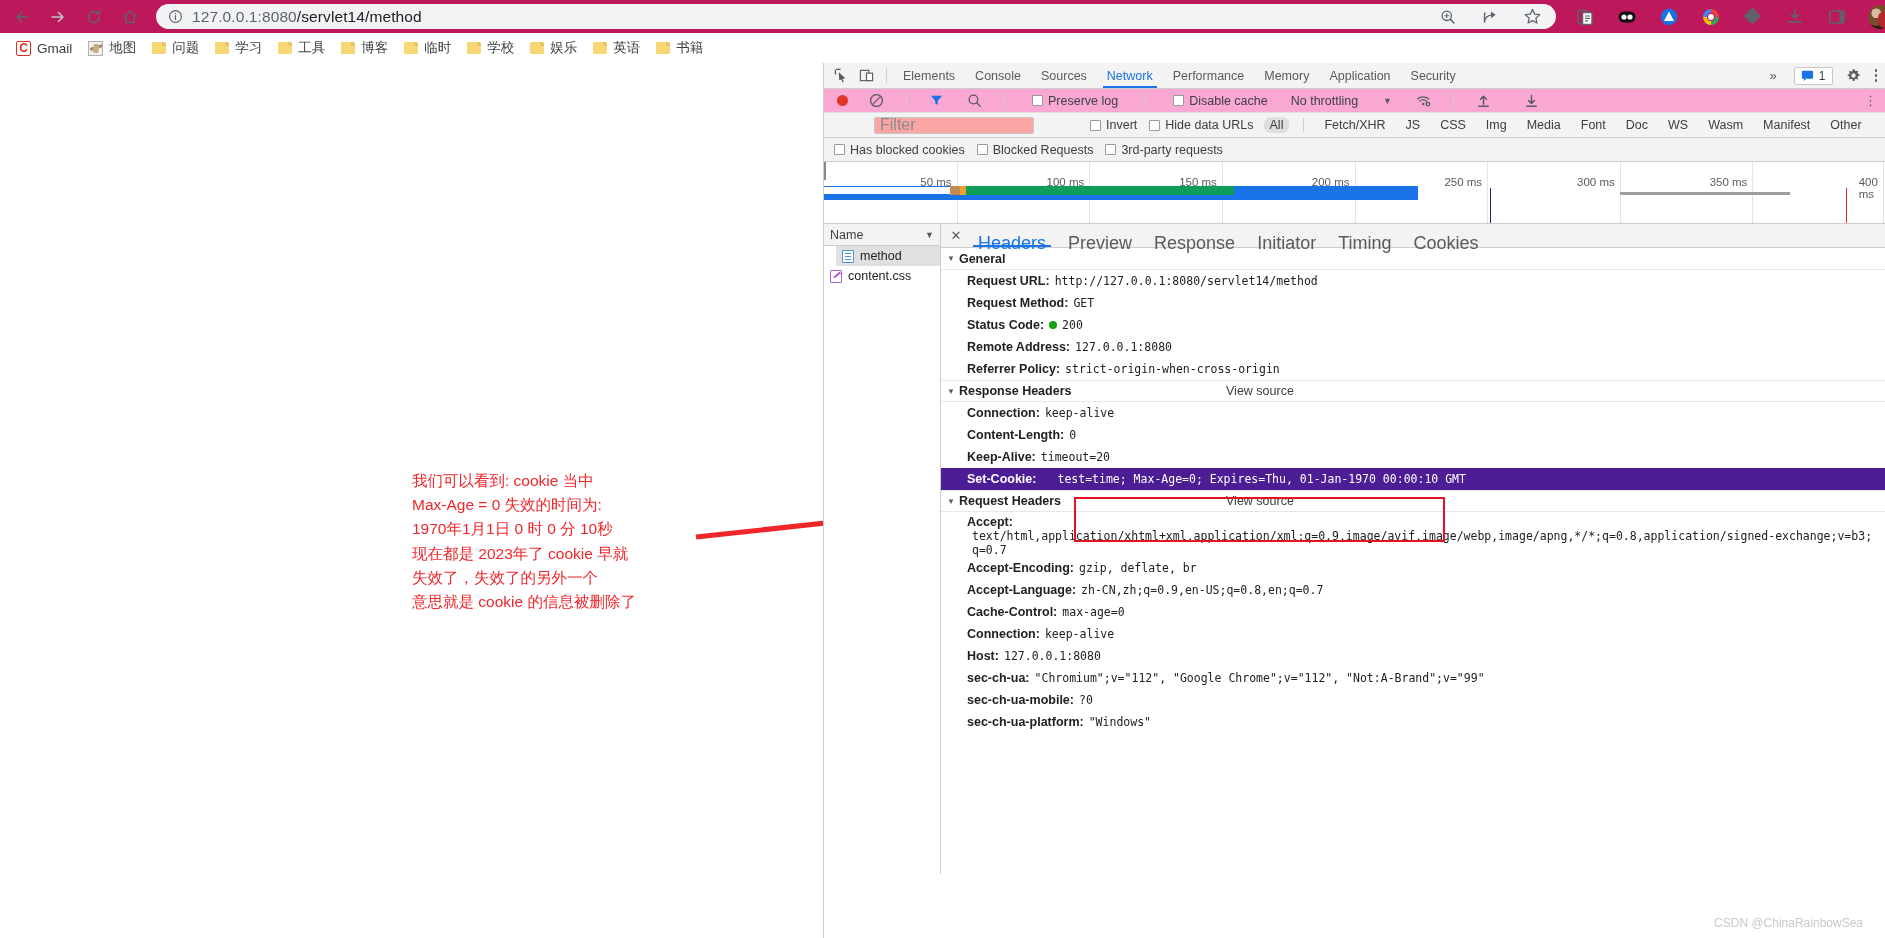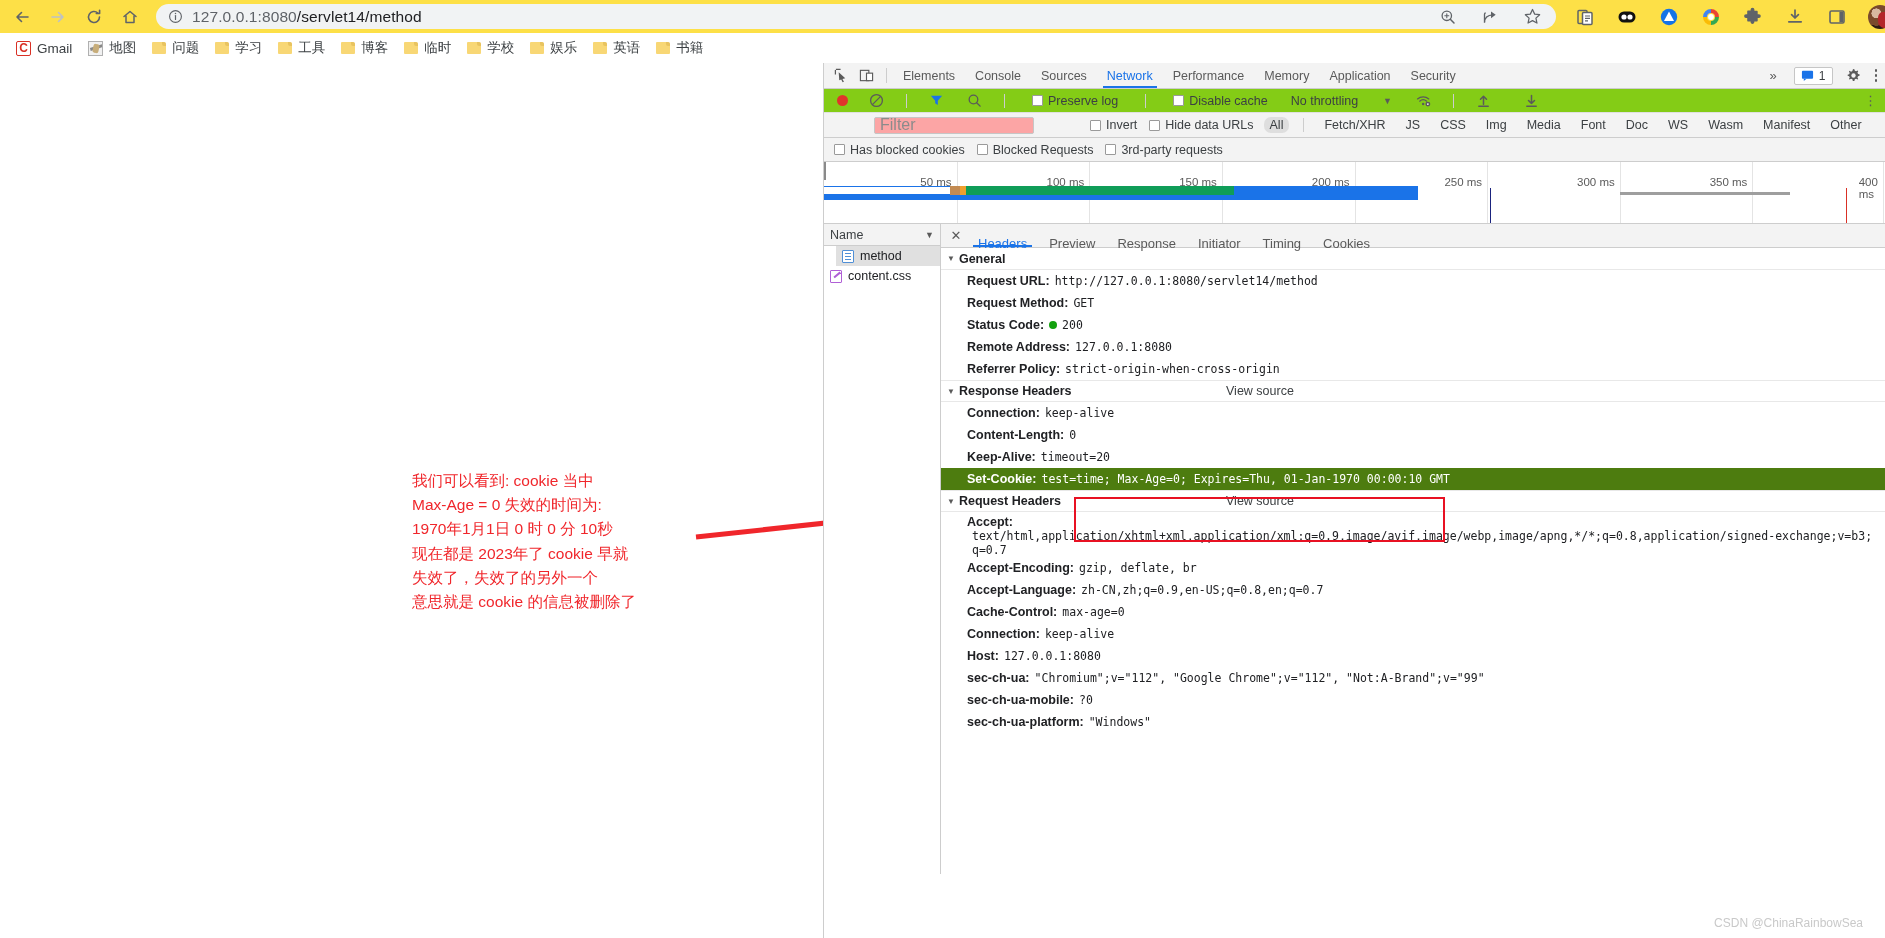--- a/index.html
+++ b/index.html
@@ -9,21 +9,21 @@
     background: #ffffff;
     font-family: "Liberation Sans", sans-serif;
     overflow: hidden;
     position: relative;
   }
   .screen { position:relative; width:1885px; height:938px; background:#fff; }
 
   
   .browser-toolbar {
     position:absolute; left:0; top:0; width:1885px; height:33px;
-    display:flex; align-items:center; background:#fde047;
+    display:flex; align-items:center; background:#be185d;
   }
   .nav-btns { display:flex; align-items:center; gap:0px; padding-left:4px; }
   .nav-btn {
     width:36px; height:30px; display:flex; align-items:center; justify-content:center;
     color:#5f6368; cursor:pointer;
   }
   .nav-btn svg { display:block; }
   .omnibox {
     flex:0 0 auto; width:1400px; height:25px; margin-left:8px;
     background:#f1f3f4; border-radius:13px;
@@ -117,21 +117,21 @@
   .msg-badge {
     display:flex;align-items:center;gap:5px; border:1px solid #c6c6c6; border-radius:2px;
     padding:1px 6px; margin:0 8px; cursor:pointer; background:#fff;
   }
   .msg-badge .cnt { font-size:12px; color:#3c4043;}
   .gear { width:18px;height:18px;color:#5a5a5a;cursor:pointer;display:flex;align-items:center;justify-content:center;margin-left:4px;}
   .dt-kebab { display:flex;flex-direction:column;gap:2.5px;align-items:center;cursor:pointer;margin-left:12px;}
   .dt-kebab i{width:2.5px;height:2.5px;border-radius:50%;background:#5a5a5a;display:block;}
 
   .dt-toolbar2 {
-    height:24px; background:#84cc16; border-bottom:1px solid #e0e0e0;
+    height:24px; background:#f9a8d4; border-bottom:1px solid #e0e0e0;
     display:flex; align-items:center; padding:0 8px; gap:13px;
   }
   .rec-dot { width:11px;height:11px;border-radius:50%;background:#e0342b; margin:0 7px 0 5px; cursor:pointer;}
   .clear-ico, .filter-ico, .search-ico, .wifi-ico, .up-ico, .down-ico {
     width:17px;height:17px;color:#5a5a5a;display:flex;align-items:center;justify-content:center;cursor:pointer;
   }
   .filter-ico { color:#1a73e8; }
   .tb-check { display:flex;align-items:center;gap:5px; font-size:12.5px; color:#3c4043; margin:0 6px; cursor:pointer;}
   .cb { width:11px;height:11px;border:1px solid #9a9a9a;background:#fff;border-radius:1px;flex:0 0 auto;}
   .throttle { font-size:12.5px;color:#3c4043; margin-left:4px; cursor:pointer;}
@@ -183,39 +183,39 @@
   .css-ico { width:12px;height:13px;border:1px solid #b05fd6;background:#fff;position:relative;flex:0 0 auto;border-radius:1px;}
   .css-ico:before{content:"";position:absolute;left:2px;top:3px;width:8px;height:1.5px;background:#b05fd6;transform:rotate(-40deg);}
   .css-ico:after{content:"";position:absolute;left:7px;top:2px;width:3px;height:3px;border-top:1.5px solid #b05fd6;border-right:1.5px solid #b05fd6;}
 
   .details { flex:1; display:flex; flex-direction:column; min-width:0;}
   .det-tabbar {
     height:24px; background:#f3f3f3; border-bottom:1px solid #cdcdcd;
     display:flex;align-items:stretch; padding-left:4px;
   }
   .det-close { width:22px; display:flex;align-items:center;justify-content:center;color:#5a5a5a;font-size:13px;cursor:pointer;}
-  .det-tab { padding:0 11px; display:flex;align-items:center;font-size:13px;color:#5a5a5a;cursor:pointer;position:relative;margin-top:15px;}
+  .det-tab { padding:0 11px; display:flex;align-items:center;font-size:18px;color:#5a5a5a;cursor:pointer;position:relative;margin-top:15px;}
   .det-tab.active{ color:#1a73e8;}
   .det-tab.active:after{content:"";position:absolute;left:6px;right:6px;bottom:0;height:2px;background:#1a73e8;}
 
   .headers-pane { flex:1; overflow:hidden; padding:0; position:relative;}
   .sec-title {
     display:flex;align-items:center; height:22px; padding-left:6px;
     font-size:12.5px; font-weight:bold; color:#202124; border-bottom:1px solid #e8e8e8;
     position:relative;
   }
   .sec-title .tri { color:#5a5a5a; font-size:8px; margin-right:4px; }
   .view-src { position:absolute; left:285px; font-weight:normal; color:#3c4043; cursor:pointer;}
   .hdr-row {
     height:22px; display:flex; align-items:center; padding-left:26px;
     font-size:12.5px; color:#202124; white-space:nowrap;
   }
   .hdr-row .k { font-weight:bold; }
   .hdr-row .v { font-family:"DejaVu Sans Mono", monospace; font-size:11.5px; margin-left:5px; }
-  .hdr-row.sel { background:#4d7c0f; color:#fff; }
+  .hdr-row.sel { background:#4c1d95; color:#fff;gap:16px; }
   .hdr-row.sel .k { color:#fff; }
   .hdr-row.sel .v { color:#fff; }
   .status-dot { width:8px;height:8px;border-radius:50%;background:#13a10e;display:inline-block;margin-left:5px;}
   .wrap-row { height:auto; min-height:22px; flex-wrap:wrap; padding-right:8px; white-space:normal; align-items:flex-start; padding-top:3px;}
   .wrap-row .v { white-space:normal; word-break:break-all; }
 
   .red-box {
     position:absolute; left:1074px; top:497px; width:371px; height:45px;
     border:2px solid #e81123; pointer-events:none; z-index:20;
   }

